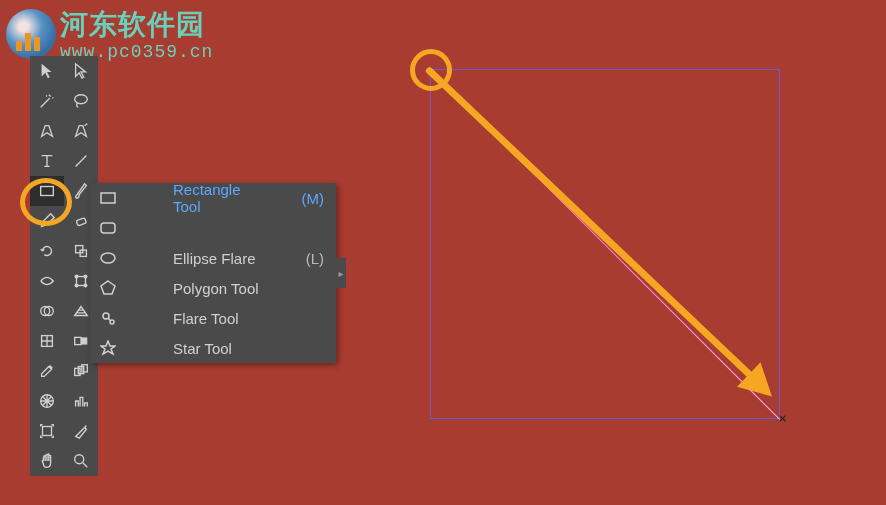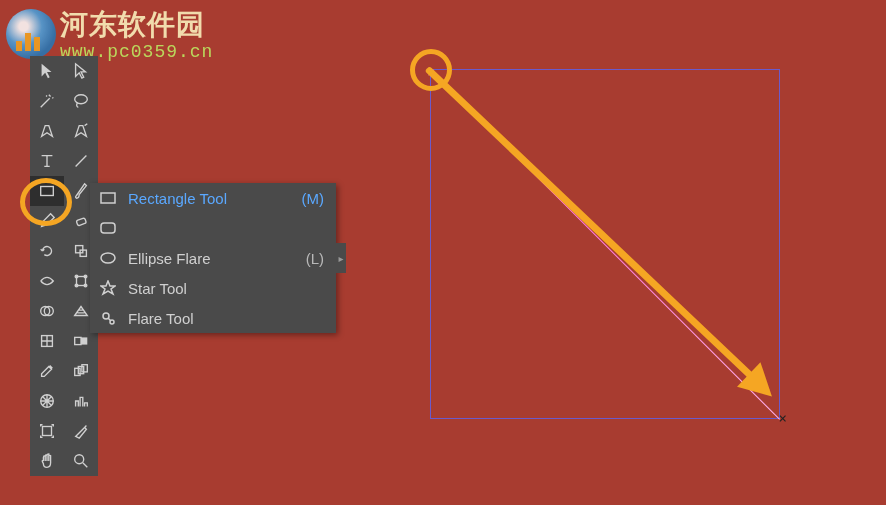--- a/index.html
+++ b/index.html
@@ -31,22 +31,22 @@
     .watermark-logo .logo-bars {
       position: absolute;
       bottom: 8px; left: 10px;
       display: flex; gap: 3px; align-items: flex-end;
     }
     .watermark-logo .logo-bars span { width: 6px; background:#f5a623; display:block; }
     .watermark-logo .logo-bars span:nth-child(1){height:10px;}
     .watermark-logo .logo-bars span:nth-child(2){height:18px;}
     .watermark-logo .logo-bars span:nth-child(3){height:14px;}
     .watermark-text { display:flex; flex-direction:column; }
-    .watermark-text .wm-main { color:#fef9c3; font-size:28px; font-weight:bold; font-family: "Microsoft YaHei","SimHei",sans-serif; letter-spacing:1px; }
-    .watermark-text .wm-url { color:#bef264; font-size:18px; font-family: "Courier New", monospace; letter-spacing:1px; margin-top:-2px; }
+    .watermark-text .wm-main { color:#5eead4; font-size:28px; font-weight:bold; font-family: "Microsoft YaHei","SimHei",sans-serif; letter-spacing:1px; }
+    .watermark-text .wm-url { color:#5eead4; font-size:18px; font-family: "Courier New", monospace; letter-spacing:1px; margin-top:-2px; }
 
     .tools-panel {
       position: absolute;
       top: 56px;
       left: 30px;
       width: 68px;
       background: #4a4a4a;
       display: flex;
       flex-direction: column;
       z-index: 10;
@@ -79,20 +79,21 @@
       background:#4a4a4a;
       color:#d0d0d0;
       z-index:15;
       font-size:15px;
       box-shadow: 2px 2px 6px rgba(0,0,0,0.4);
     }
     .flyout-item {
       display:flex; align-items:center;
       height:30px; padding: 0 12px 0 8px;
       cursor:pointer;
+      gap:45px;
     }
     .flyout-item .fi-icon { width:20px; display:flex; justify-content:center; margin-right:10px; }
     .flyout-item .fi-icon svg { width:16px; height:16px; stroke:#d0d0d0; fill:none; stroke-width:1.5; }
     .flyout-item .fi-label { flex:1; }
     .flyout-item .fi-shortcut { color:#b8b8b8; }
     .flyout-item.selected .fi-label, .flyout-item.selected .fi-shortcut { color:#5aa8ff; }
     .flyout-item.selected .fi-icon svg { stroke:#d0d0d0; }
     .flyout-expand {
       position:absolute; right:-10px; top:50%; transform:translateY(-50%);
       width:10px; height:30px; background:#4a4a4a;
@@ -369,35 +370,44 @@
         <svg viewBox="0 0 16 16">
           <ellipse cx="8" cy="8" rx="7" ry="5"></ellipse>
         </svg>
       </span>
     <span class="fi-label">Ellipse Flare</span>
     <span class="fi-shortcut">(L)</span>
   </div>
   <div class="flyout-item">
     <span class="fi-icon">
         <svg viewBox="0 0 16 16">
-          <polygon points="8,1 10,6 15,6 11,9 13,14 8,11 3,14 5,9 1,6 6,6"></polygon>
-        </svg>
-      </span>
-    <span class="fi-label">Star Tool</span>
+          <polygon points="8,1 15,6 12,14 4,14 1,6"></polygon>
+        </svg>
+      </span>
+    <span class="fi-label">Polygon Tool</span>
     <span class="fi-shortcut"></span>
   </div>
   <div class="flyout-item">
     <span class="fi-icon">
         <svg viewBox="0 0 16 16">
           <circle cx="6" cy="6" r="3"></circle>
           <circle cx="12" cy="12" r="2"></circle>
           <path d="M8 8 L11 11"></path>
         </svg>
       </span>
     <span class="fi-label">Flare Tool</span>
+    <span class="fi-shortcut"></span>
+  </div>
+  <div class="flyout-item">
+    <span class="fi-icon">
+        <svg viewBox="0 0 16 16">
+          <polygon points="8,1 10,6 15,6 11,9 13,14 8,11 3,14 5,9 1,6 6,6"></polygon>
+        </svg>
+      </span>
+    <span class="fi-label">Star Tool</span>
     <span class="fi-shortcut"></span>
   </div>
   <div class="flyout-expand">
       <span>▸</span>
     </div>
 </div>
 
 <div class="canvas-shape">
   <span class="start-x">×</span>
   <span class="end-x">×</span>

